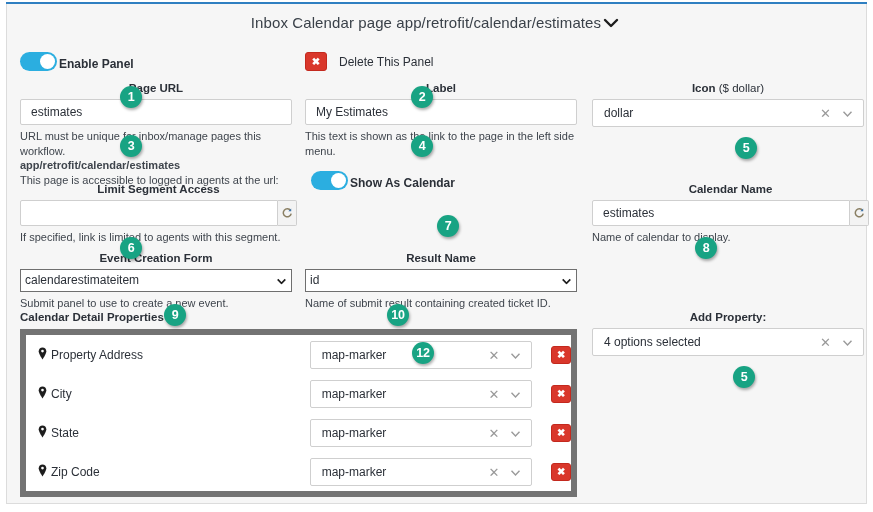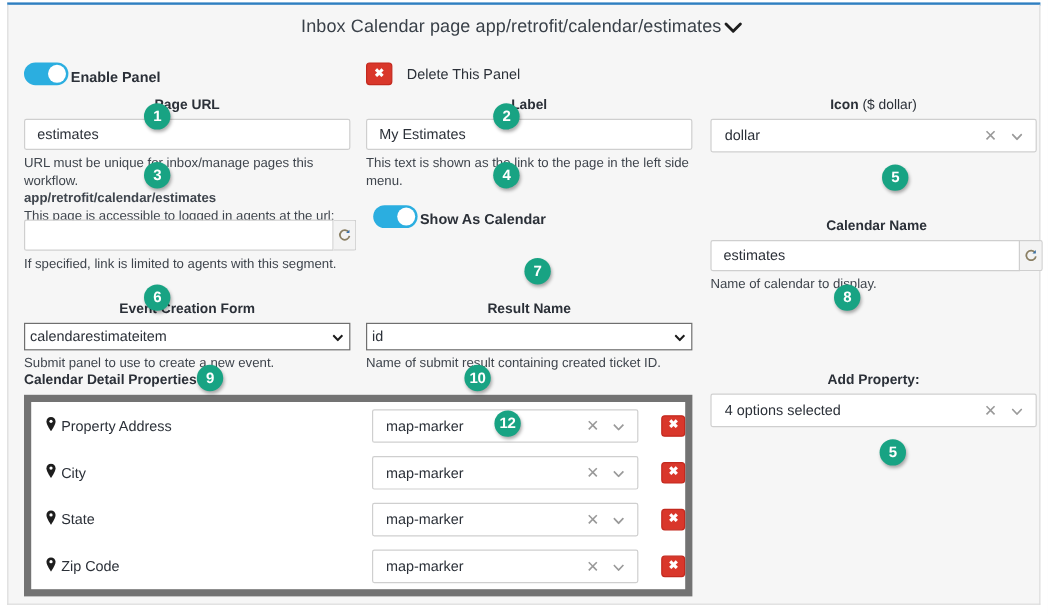--- a/index.html
+++ b/index.html
@@ -325,20 +325,21 @@
         <span class="s2-arrow">
           <svg width="9" height="6" viewBox="0 0 9 6">
               <path d="M0.5 0.8 L4.5 5 L8.5 0.8" fill="none" stroke="#9a9a9a" stroke-width="1.4"></path>
             </svg>
         </span>
       </div>
     </div>
     <span class="badge" style="left:728px; top:96px;">5</span>
 
     <div class="abs" style="left:13px; top:142px; width:277px;">
+      <label class="fld-label">Limit Segment Access</label>
       <div class="input-group">
         <input class="txt" type="text" value="" style="">
         <span class="refresh-btn">
           <svg width="12" height="12" viewBox="0 0 12 12">
               <path d="M9.6 3.6 A4 4 0 1 0 10.2 6.6" fill="none" stroke="#8a7f63" stroke-width="1.5"></path>
               <path d="M10.2 1.4 L10.2 4.2 L7.4 4.2 Z" fill="#3b72a8"></path>
             </svg>
         </span>
       </div>
       <div class="help">If specified, link is limited to agents with this segment.</div>

